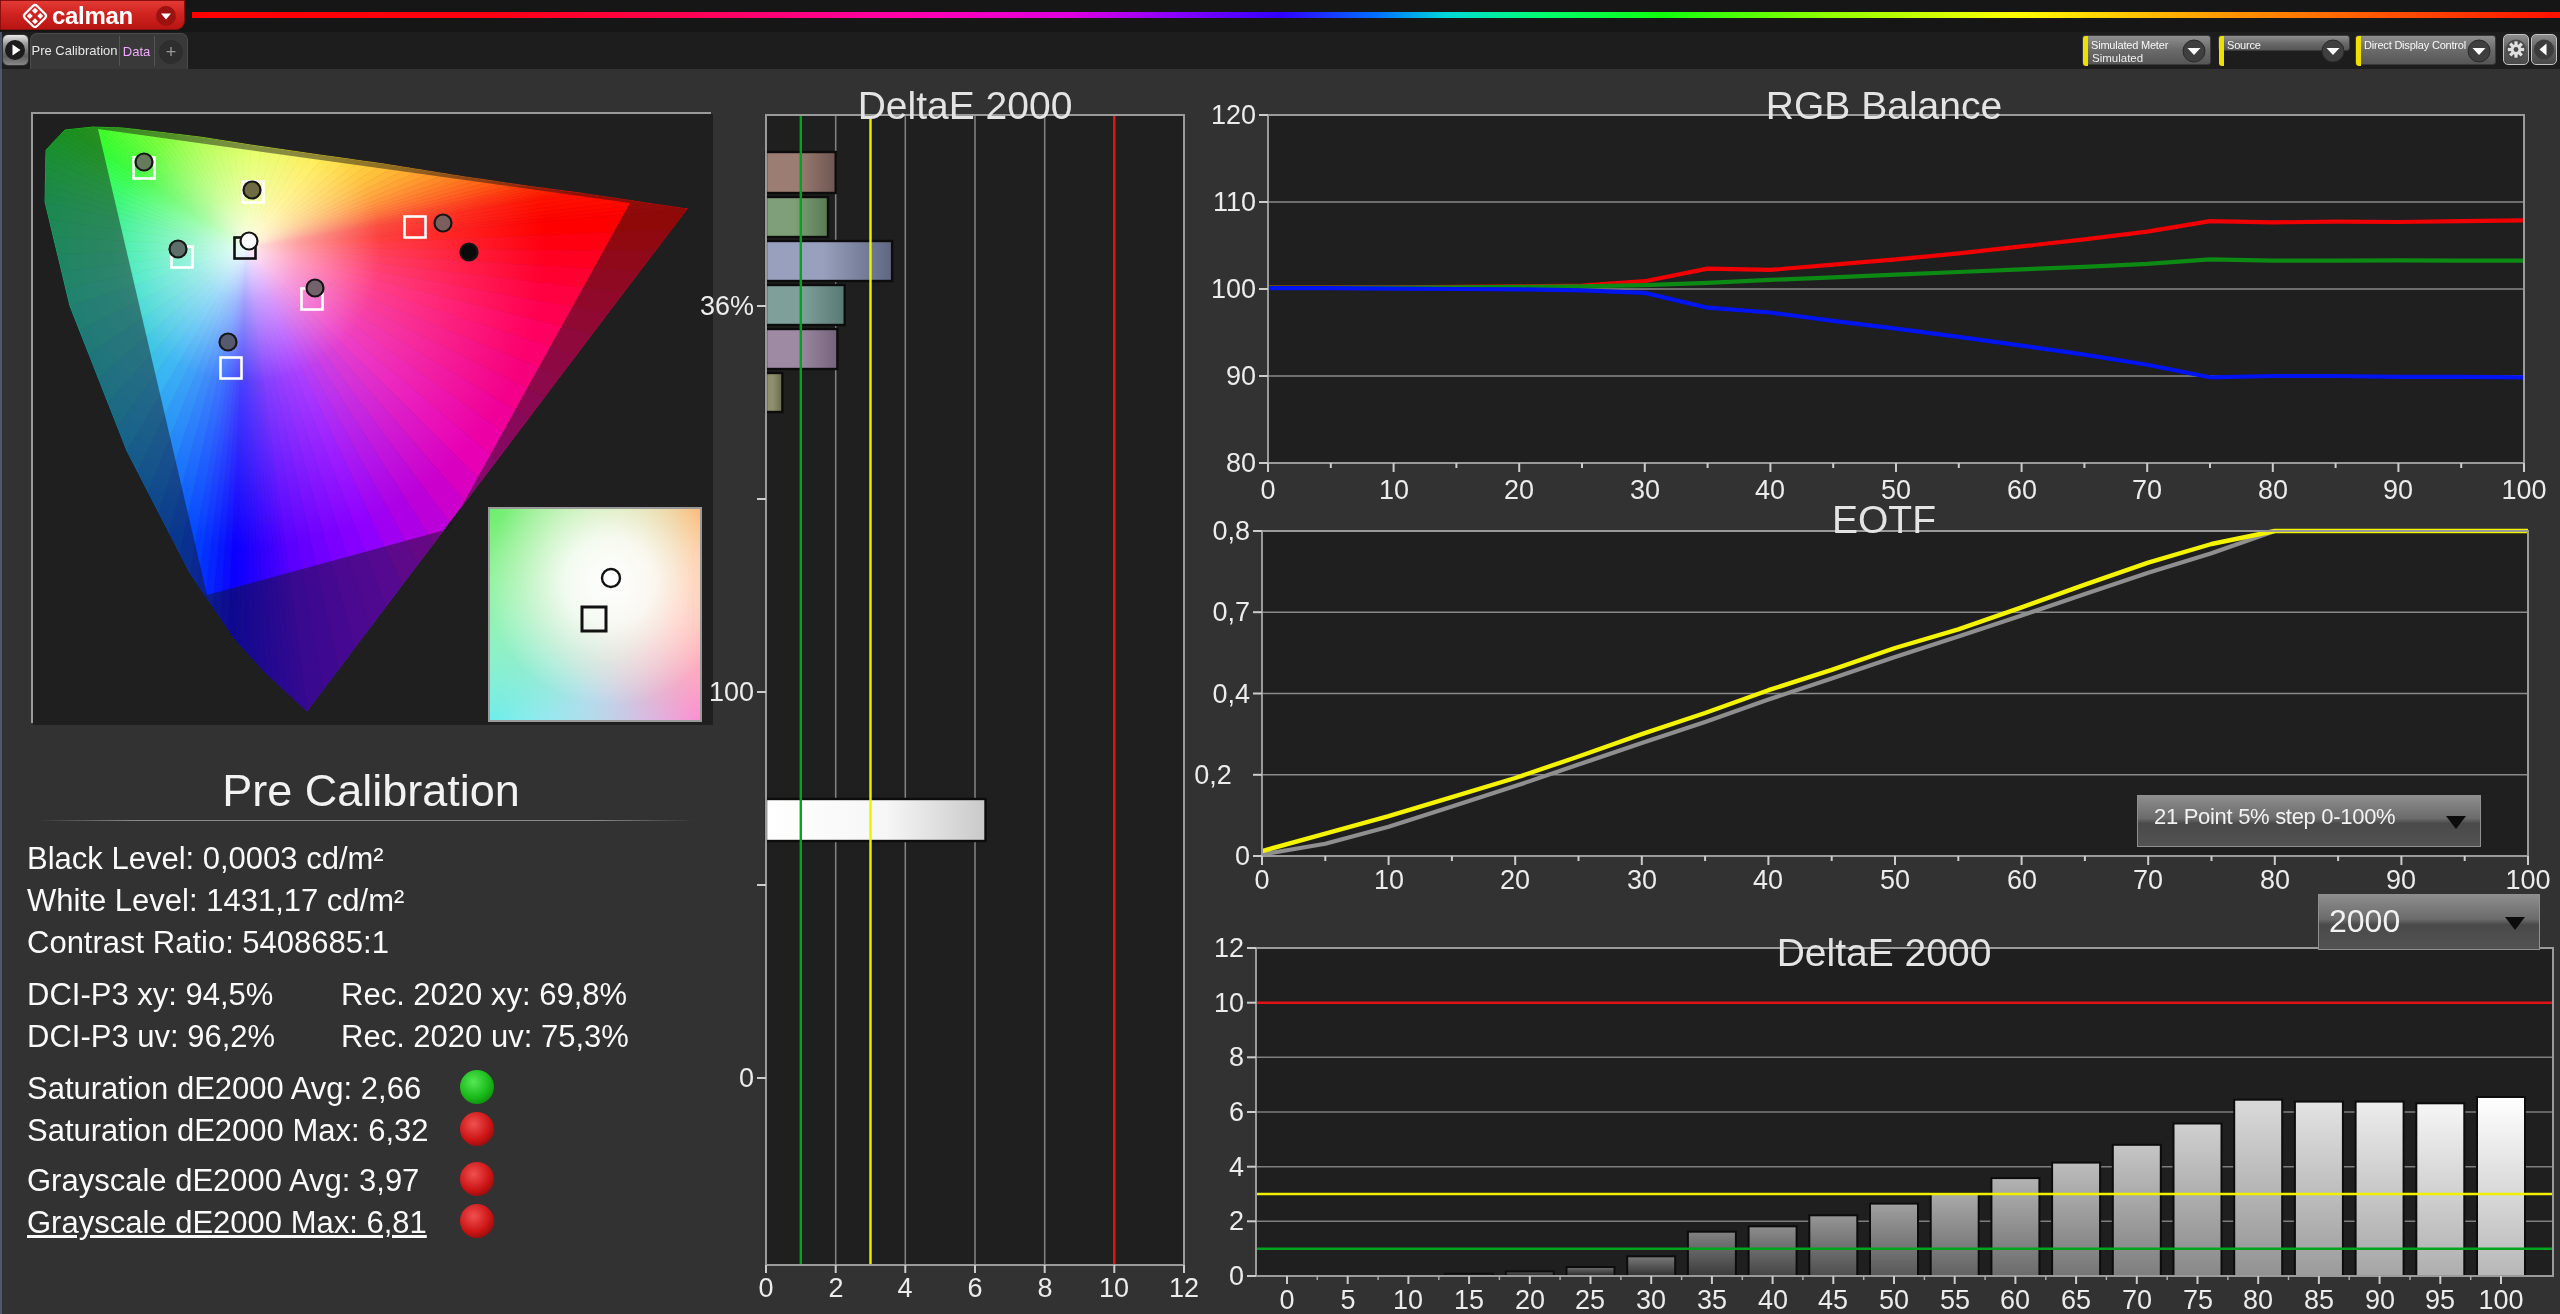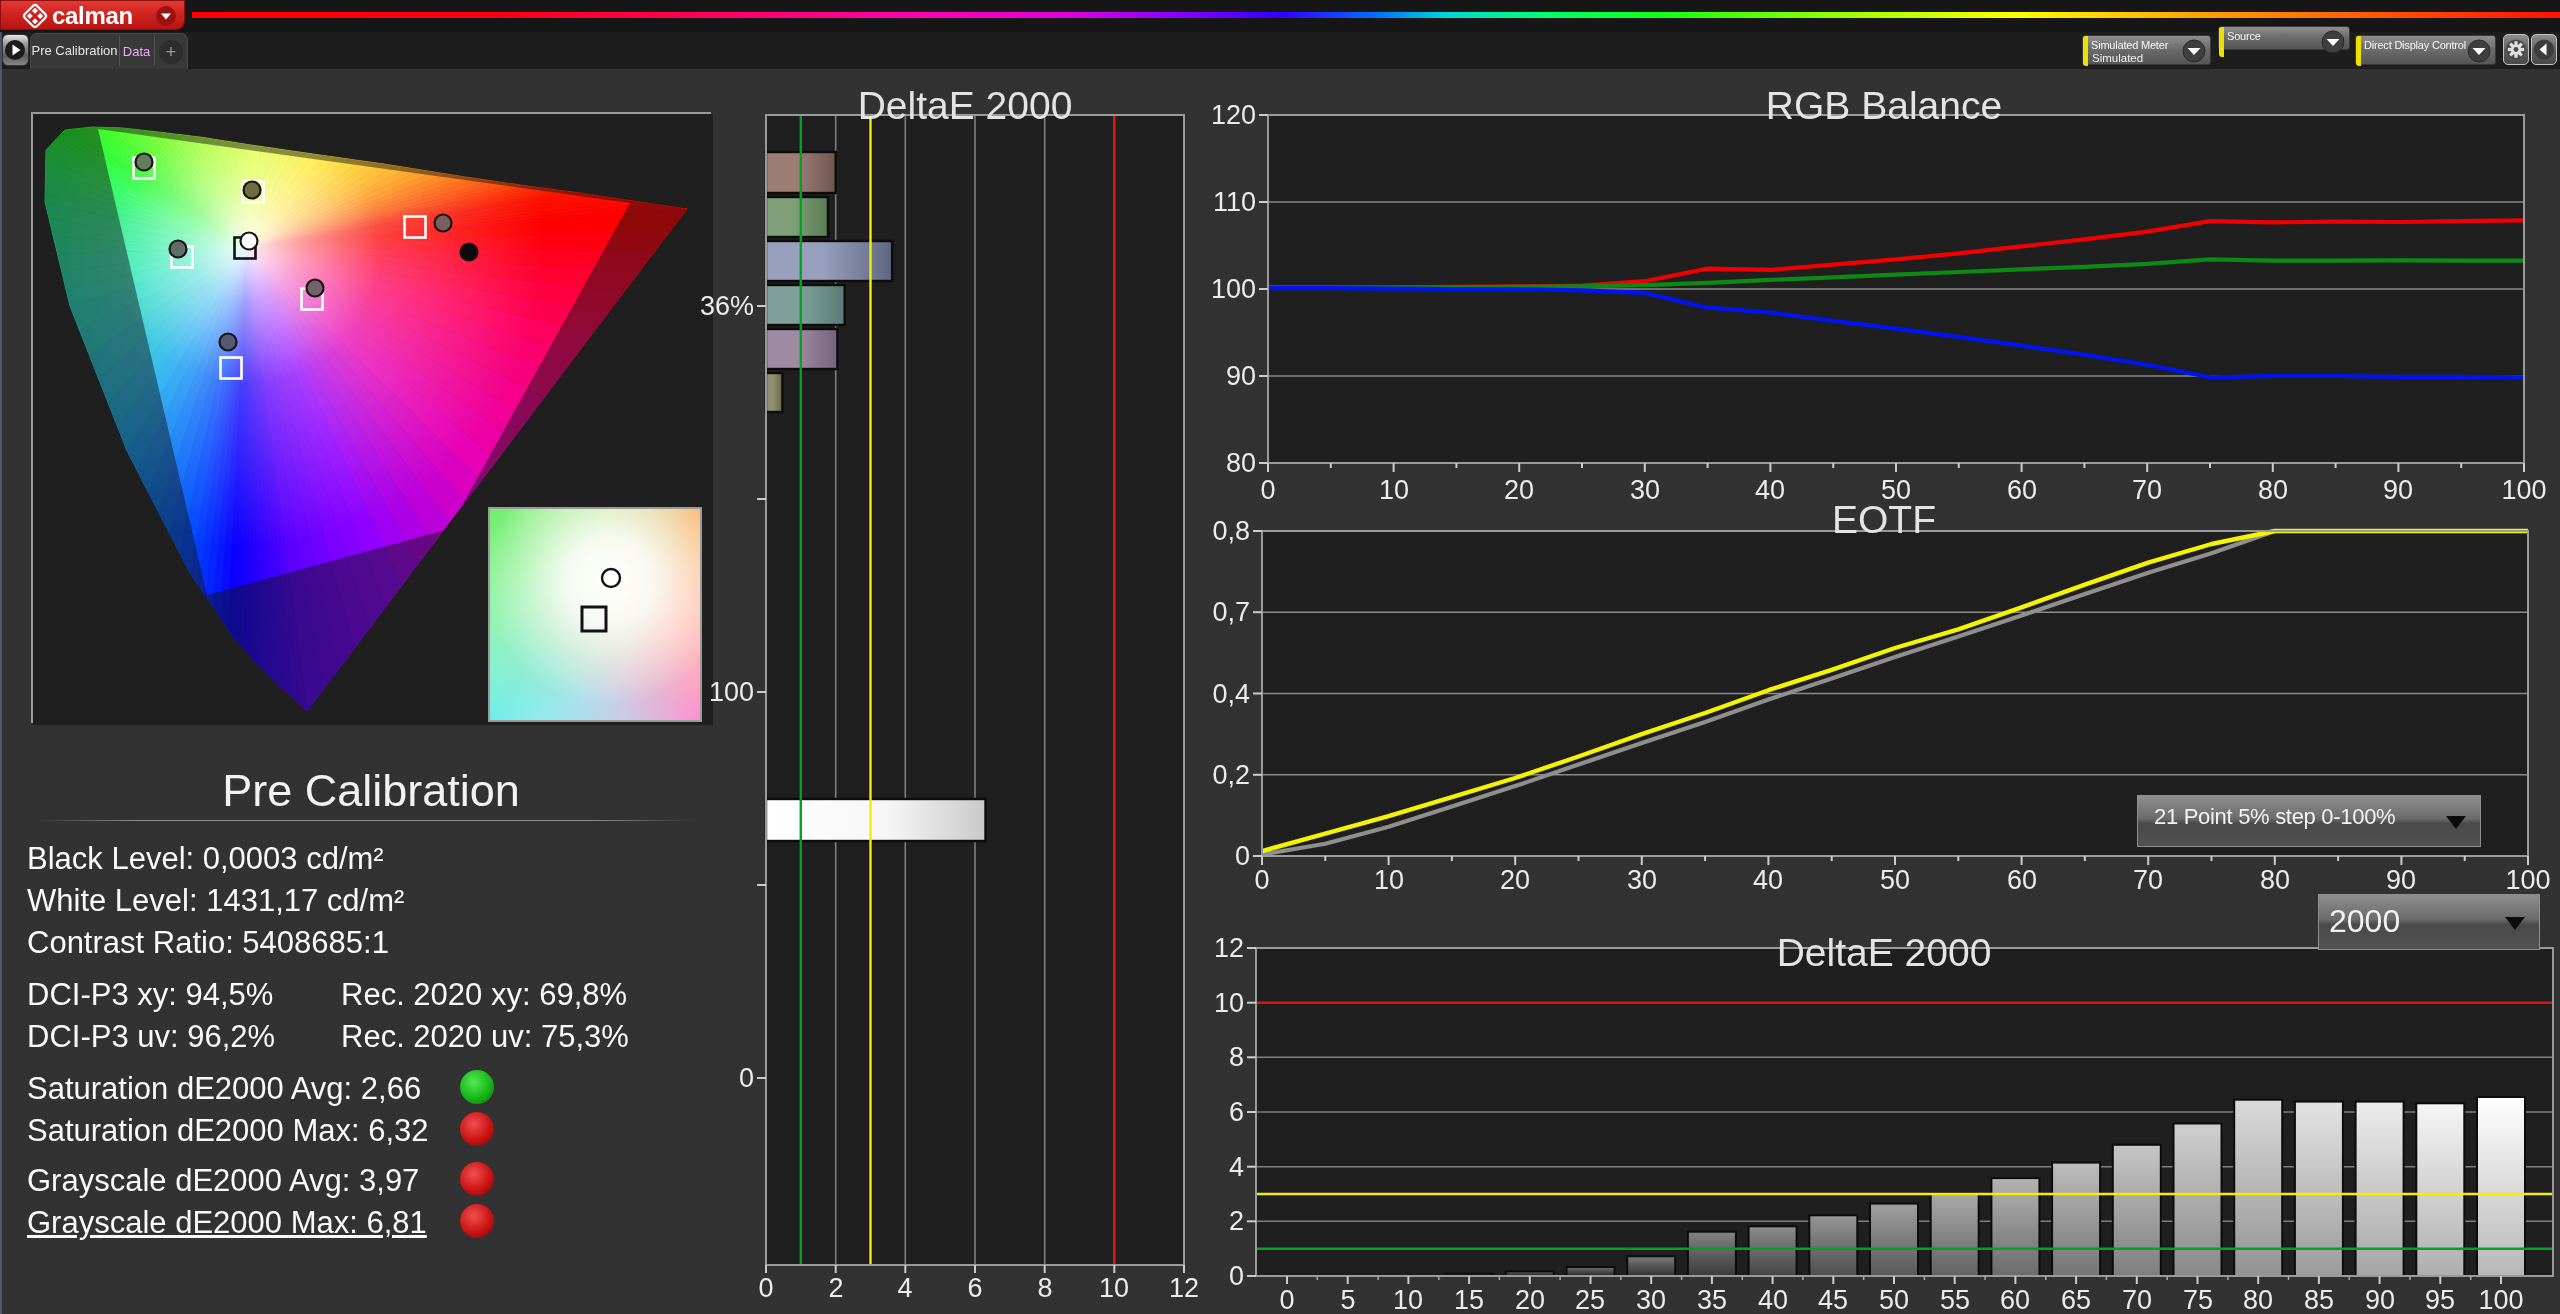--- a/index.html
+++ b/index.html
@@ -56,21 +56,21 @@
 <div class="abs" style="left:2082px;top:35px;width:129px;height:30px;border-radius:3px;background:linear-gradient(180deg,#8f8f8f,#6a6a6a 50%,#565656);border:1px solid #3a3a3a;">
     <div style="position:absolute;left:0;top:0;width:5px;height:30px;background:#f0e000;border-radius:3px 0 0 3px"></div>
     <div style="position:absolute;left:8px;top:2.5px;color:#f8f8f8;font-size:11px;white-space:nowrap;letter-spacing:-0.2px">Simulated Meter</div>
     <div style="position:absolute;left:9px;top:16px;color:#f0f0f0;font-size:11.5px;white-space:nowrap;">Simulated</div>
     <svg width="24" height="24" style="position:absolute;right:4px;top:3px">
       <circle cx="12" cy="12" r="11" fill="#3f3f3f"></circle>
       <circle cx="12" cy="12" r="11" fill="none" stroke="#2a2a2a"></circle>
       <polygon points="5.5,9 18.5,9 12,16" fill="#ffffff"></polygon>
     </svg>
   </div>
-<div class="abs" style="left:2218px;top:26px;width:132px;height:24px;border-radius:3px;background:linear-gradient(180deg,#8f8f8f,#6a6a6a 50%,#565656);border:1px solid #3a3a3a;">
+<div class="abs" style="left:2218px;top:35px;width:132px;height:16px;border-radius:3px;background:linear-gradient(180deg,#8f8f8f,#6a6a6a 50%,#565656);border:1px solid #3a3a3a;">
     <div style="position:absolute;left:0;top:0;width:5px;height:30px;background:#f0e000;border-radius:3px 0 0 3px"></div>
     <div style="position:absolute;left:8px;top:2.5px;color:#f8f8f8;font-size:11px;white-space:nowrap;letter-spacing:-0.2px">Source</div>
     <svg width="24" height="24" style="position:absolute;right:4px;top:3px">
       <circle cx="12" cy="12" r="11" fill="#3f3f3f"></circle>
       <circle cx="12" cy="12" r="11" fill="none" stroke="#2a2a2a"></circle>
       <polygon points="5.5,9 18.5,9 12,16" fill="#ffffff"></polygon>
     </svg>
   </div>
 <div class="abs" style="left:2355px;top:35px;width:141px;height:30px;border-radius:3px;background:linear-gradient(180deg,#8f8f8f,#6a6a6a 50%,#565656);border:1px solid #3a3a3a;">
     <div style="position:absolute;left:0;top:0;width:5px;height:30px;background:#f0e000;border-radius:3px 0 0 3px"></div>
@@ -496,21 +496,21 @@
     <line x1="1161.4" y1="360" x2="1161.4" y2="369" stroke="#cccccc" stroke-width="2"></line>
     <line x1="1224.7" y1="360" x2="1224.7" y2="365" stroke="#cccccc" stroke-width="2"></line>
     <line x1="1288.0" y1="360" x2="1288.0" y2="369" stroke="#cccccc" stroke-width="2"></line>
     <line x1="13" y1="360.0" x2="22" y2="360.0" stroke="#cccccc" stroke-width="2"></line>
     <line x1="13" y1="278.8" x2="22" y2="278.8" stroke="#cccccc" stroke-width="2"></line>
     <line x1="13" y1="197.5" x2="22" y2="197.5" stroke="#cccccc" stroke-width="2"></line>
     <line x1="13" y1="116.2" x2="22" y2="116.2" stroke="#cccccc" stroke-width="2"></line>
     <line x1="13" y1="35.0" x2="22" y2="35.0" stroke="#cccccc" stroke-width="2"></line>
   </svg>
 <div class="axl" style="left:1176px;top:840px;width:74px;text-align:right">0</div>
-<div class="axl" style="left:1176px;top:759px;width:74px;text-align:right">0,2</div>
+<div class="axl" style="left:1176px;top:759px;width:74px;text-align:center">0,2</div>
 <div class="axl" style="left:1176px;top:678px;width:74px;text-align:right">0,4</div>
 <div class="axl" style="left:1176px;top:596px;width:74px;text-align:right">0,7</div>
 <div class="axl" style="left:1176px;top:515px;width:74px;text-align:right">0,8</div>
 <div class="axl" style="left:1222px;top:864px;width:80px;text-align:center">0</div>
 <div class="axl" style="left:1349px;top:864px;width:80px;text-align:center">10</div>
 <div class="axl" style="left:1475px;top:864px;width:80px;text-align:center">20</div>
 <div class="axl" style="left:1602px;top:864px;width:80px;text-align:center">30</div>
 <div class="axl" style="left:1728px;top:864px;width:80px;text-align:center">40</div>
 <div class="axl" style="left:1855px;top:864px;width:80px;text-align:center">50</div>
 <div class="axl" style="left:1982px;top:864px;width:80px;text-align:center">60</div>

